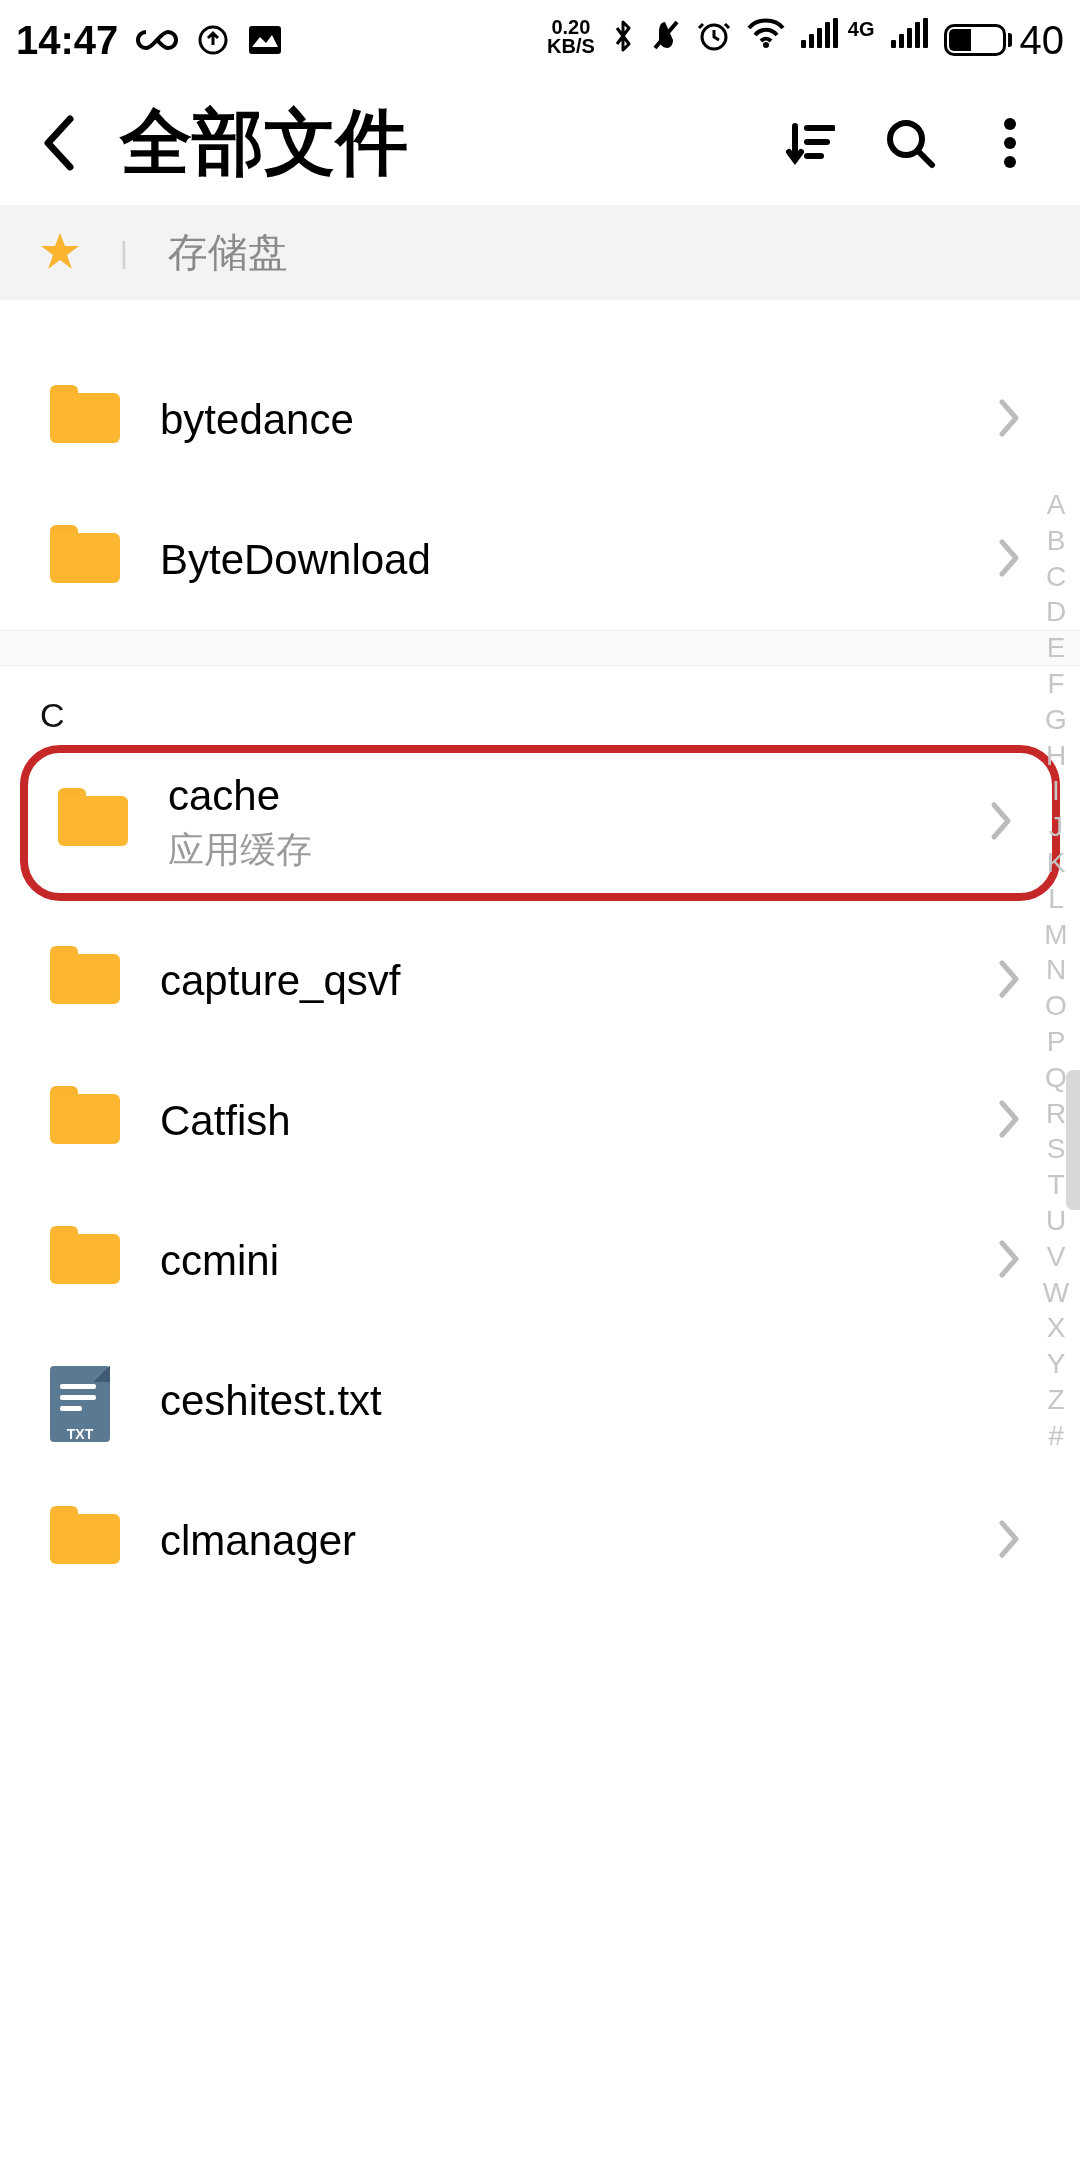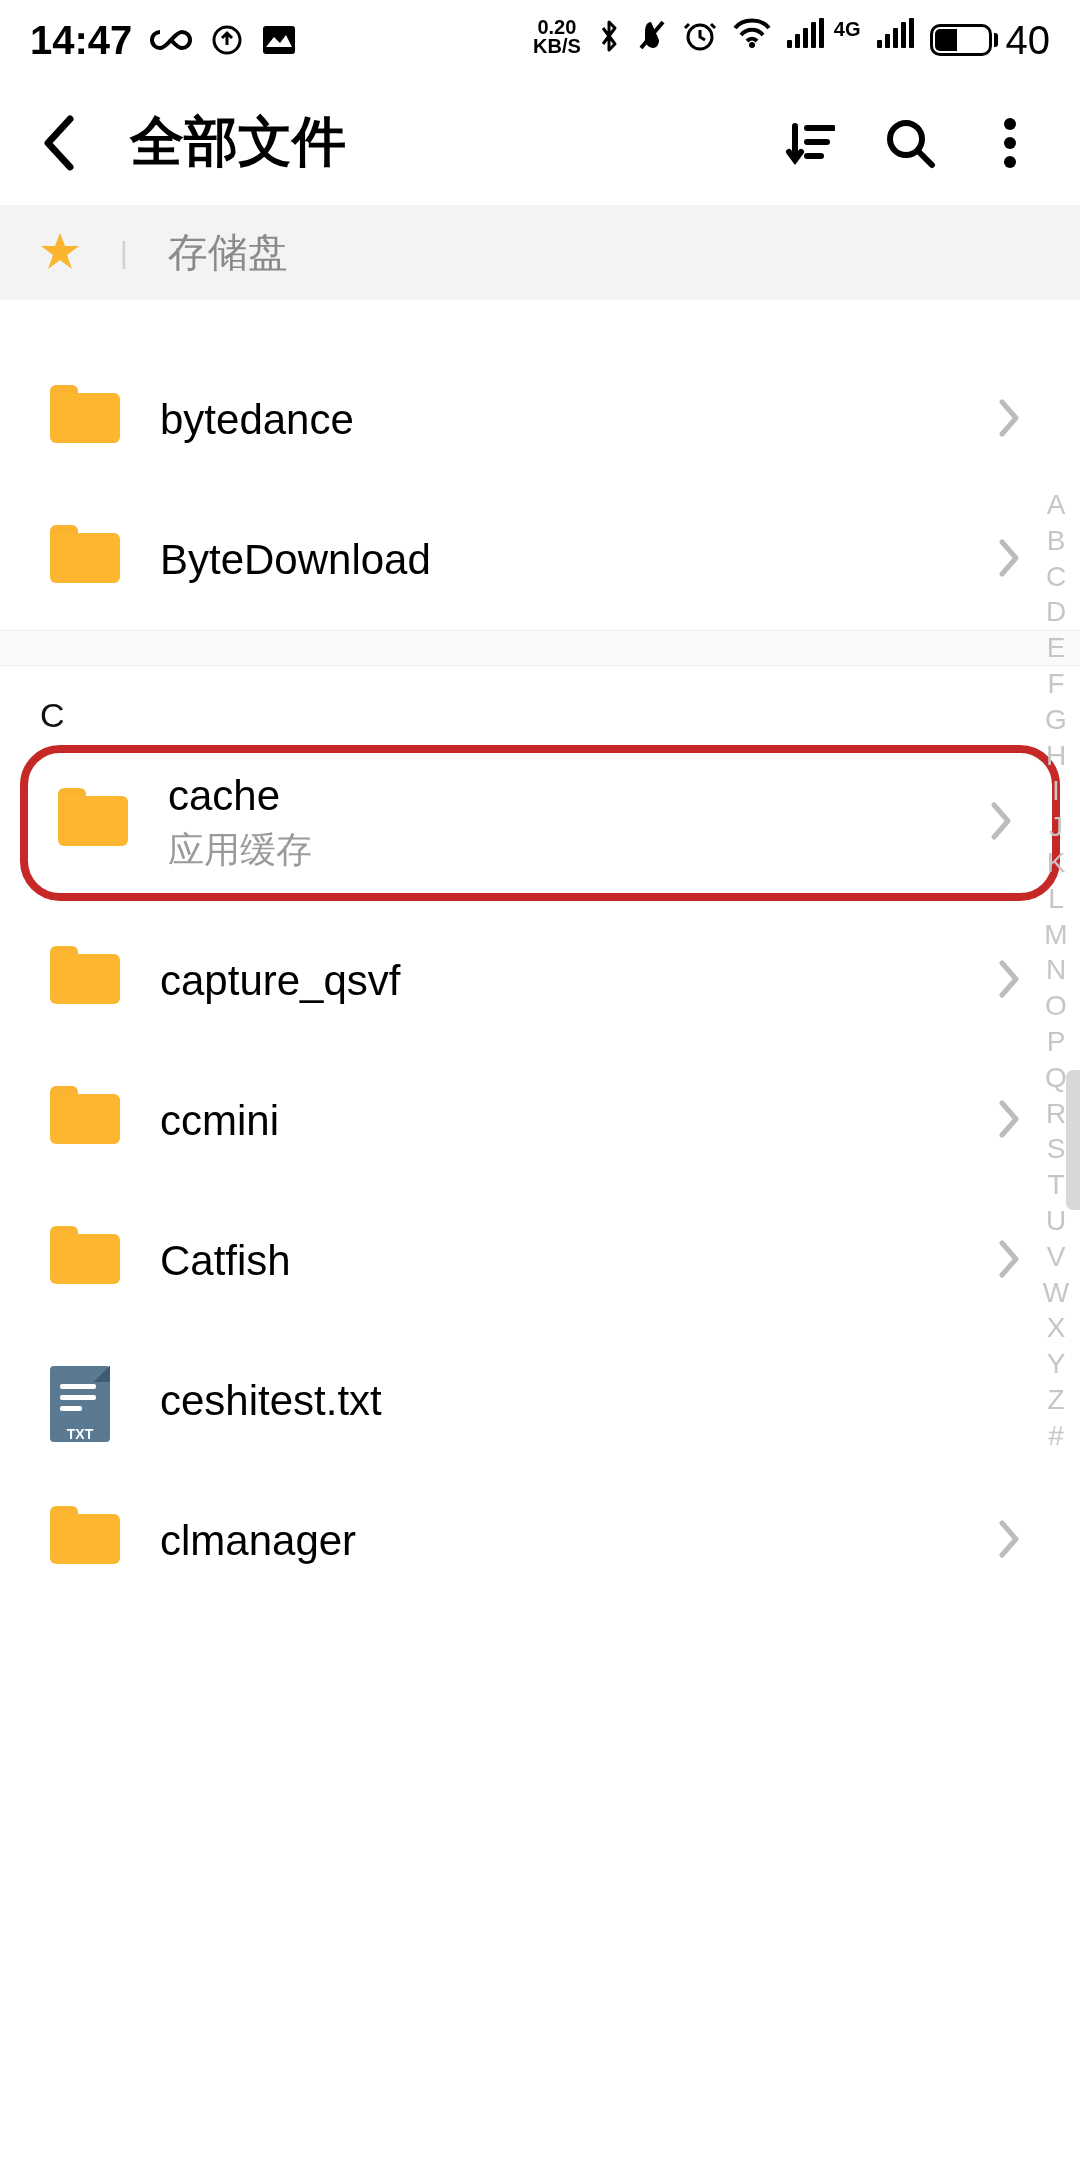--- a/index.html
+++ b/index.html
@@ -1,33 +1,33 @@
 <!DOCTYPE html>
 <html><head>
 <meta charset="utf-8">
 <style>
   * { margin: 0; padding: 0; box-sizing: border-box; }
   html, body { width: 1080px; height: 2160px; background: #fff; font-family: -apple-system, "Helvetica Neue", Arial, "PingFang SC", sans-serif; overflow: hidden; }
   
   
-  .status-bar { height: 80px; display: flex; align-items: center; justify-content: space-between; padding: 0 30px; }
+  .status-bar { height: 80px; display: flex; align-items: center; justify-content: space-between; padding: 0 16px; }
   .status-left { display: flex; align-items: center; gap: 18px; }
   .status-right { display: flex; align-items: flex-start; gap: 16px; }
   .status-time { font-size: 40px; font-weight: 600; }
   .status-icon { display: inline-flex; align-items: center; justify-content: center; }
   .status-kbs { font-size: 20px; line-height: 0.95; text-align: center; font-weight: 600; }
   .battery-box { display: inline-flex; align-items: center; }
   .battery-shell { width: 62px; height: 32px; border: 3px solid #000; border-radius: 10px; position: relative; }
   .battery-fill { position: absolute; left: 2px; top: 2px; bottom: 2px; width: 40%; background: #000; border-radius: 5px 0 0 5px; }
   .battery-tip { width: 4px; height: 14px; background: #000; border-radius: 0 3px 3px 0; margin-left: 2px; }
   .battery-pct { font-size: 40px; margin-left: 8px; font-weight: 500; }
   
   
   .toolbar { height: 125px; display: flex; align-items: center; padding: 0 30px 0 20px; gap: 20px; }
-  .toolbar .title { font-size: 54px; font-weight: 600; flex: 1; margin-left: 10px; }
+  .toolbar .title { font-size: 72px; font-weight: 600; flex: 1; }
   .toolbar .btn { width: 80px; height: 80px; display: flex; align-items: center; justify-content: center; }
   
   
   .breadcrumb { height: 95px; background: #f3f3f3; display: flex; align-items: center; padding: 0 40px; gap: 40px; }
   .breadcrumb .star { color: #fab430; }
   .breadcrumb .sep { color: #d0d0d0; font-size: 30px; }
   .breadcrumb .crumb { font-size: 40px; color: #8a8a8a; }
   
   
   .list { position: relative; }
@@ -247,33 +247,33 @@
     <span class="chevron-right"><svg width="22" height="40" viewBox="0 0 22 40">
           <path d="M4 4 L18 20 L4 36" fill="none" stroke="currentColor" stroke-width="5" stroke-linecap="round" stroke-linejoin="round"></path>
         </svg></span>
   </div>
 
   <div class="list-item">
     <div class="item-icon">
         <div class="folder"></div>
       </div>
     <div class="item-text">
+        <div class="item-name">Catfish</div>
+      </div>
+    <span class="chevron-right"><svg width="22" height="40" viewBox="0 0 22 40">
+          <path d="M4 4 L18 20 L4 36" fill="none" stroke="currentColor" stroke-width="5" stroke-linecap="round" stroke-linejoin="round"></path>
+        </svg></span>
+  </div>
+
+  <div class="list-item">
+    <div class="item-icon">
+        <div class="folder"></div>
+      </div>
+    <div class="item-text">
         <div class="item-name">ccmini</div>
-      </div>
-    <span class="chevron-right"><svg width="22" height="40" viewBox="0 0 22 40">
-          <path d="M4 4 L18 20 L4 36" fill="none" stroke="currentColor" stroke-width="5" stroke-linecap="round" stroke-linejoin="round"></path>
-        </svg></span>
-  </div>
-
-  <div class="list-item">
-    <div class="item-icon">
-        <div class="folder"></div>
-      </div>
-    <div class="item-text">
-        <div class="item-name">Catfish</div>
       </div>
     <span class="chevron-right"><svg width="22" height="40" viewBox="0 0 22 40">
           <path d="M4 4 L18 20 L4 36" fill="none" stroke="currentColor" stroke-width="5" stroke-linecap="round" stroke-linejoin="round"></path>
         </svg></span>
   </div>
 
   <div class="list-item">
     <div class="item-icon">
       <div class="file-icon">
         <div class="file-lines">

